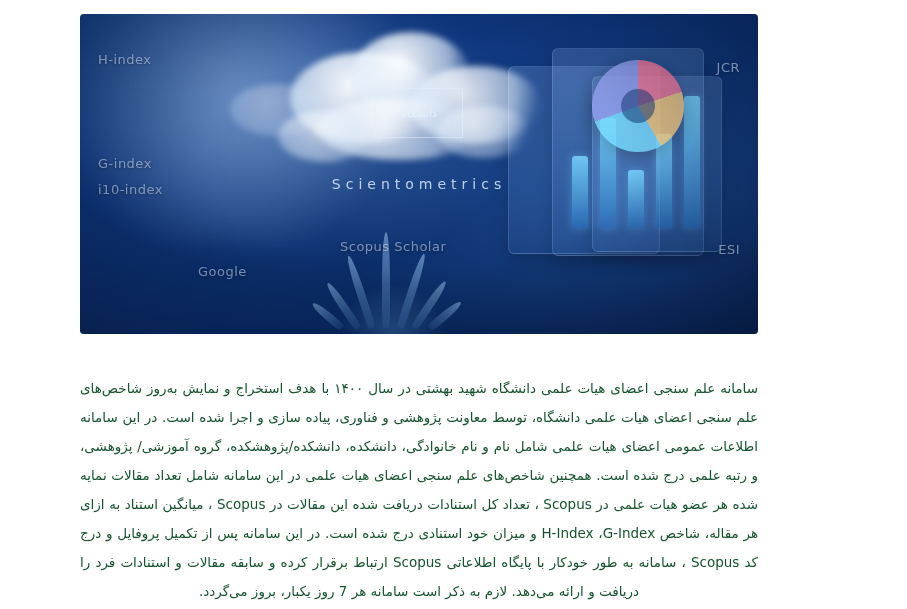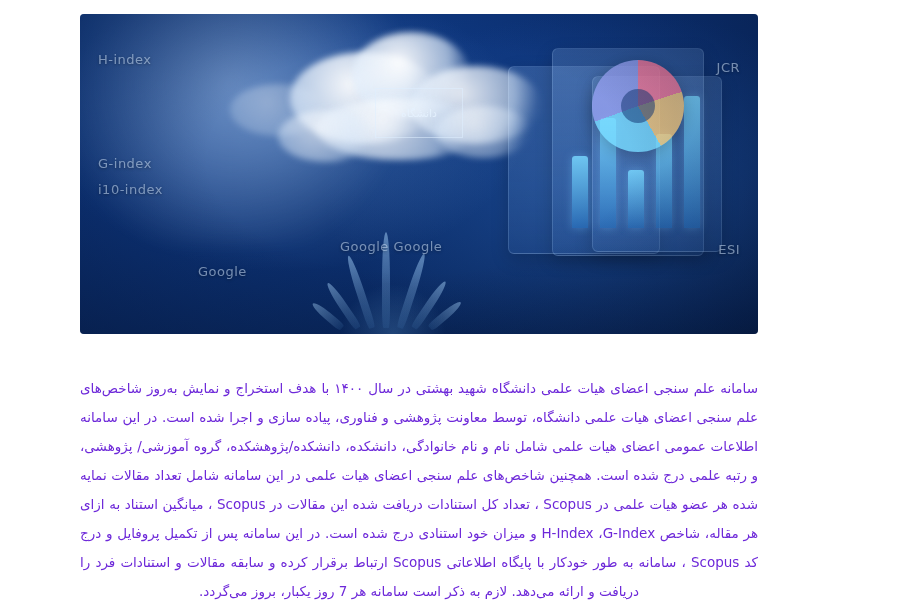--- a/index.html
+++ b/index.html
@@ -191,21 +191,21 @@
     direction: ltr;
   }
 
   
   .description {
     margin-top: 40px;
     text-align: justify;
     text-align-last: center;
     font-size: 13.5px;
     line-height: 29px;
-    color: #6d28d9;
+    color: #14532d;
     direction: rtl;
   }
 
   
   .btn-row {
     margin-top: 22px;
     display: flex;
     justify-content: center;
   }
   .login-button {
@@ -267,29 +267,30 @@
         <div class="leaf" style="left:112px;height:56px;transform:rotate(34deg);"></div>
         <div class="leaf" style="left:40px;height:38px;transform:rotate(-50deg);"></div>
         <div class="leaf" style="left:128px;height:40px;transform:rotate(50deg);"></div>
       </div>
 
       <div class="vignette"></div>
 
       <span class="bw bw-h">H-index</span>
       <span class="bw bw-g">G-index</span>
       <span class="bw bw-i10">i10-index</span>
-      <span class="bw bw-gs">Google Google</span>
+      <span class="bw bw-gs">Scopus Scholar</span>
       <span class="bw bw-scopus">Google</span>
       <span class="bw bw-jcr">JCR</span>
       <span class="bw bw-esi">ESI</span>
 
       <div class="brand-mark">
         <span>دانشگاه</span>
       </div>
 
+      <div class="banner-subtitle">Scientometrics</div>
     </div>
 
     <p class="description">سامانه علم سنجی اعضای هیات علمی دانشگاه شهید بهشتی در سال ۱۴۰۰ با هدف استخراج و نمایش به‌روز شاخص‌های علم سنجی اعضای هیات علمی دانشگاه، توسط معاونت پژوهشی و فناوری، پیاده سازی و اجرا شده است. در این سامانه اطلاعات عمومی اعضای هیات علمی شامل نام و نام خانوادگی، دانشکده، دانشکده/پژوهشکده، گروه آموزشی/ پژوهشی، و رتبه علمی درج شده است. همچنین شاخص‌های علم سنجی اعضای هیات علمی در این سامانه شامل تعداد مقالات نمایه شده هر عضو هیات علمی در Scopus ، تعداد کل استنادات دریافت شده این مقالات در Scopus ، میانگین استناد به ازای هر مقاله، شاخص H-Index ،G-Index و میزان خود استنادی درج شده است. در این سامانه پس از تکمیل پروفایل و درج کد Scopus ، سامانه به طور خودکار با پایگاه اطلاعاتی Scopus ارتباط برقرار کرده و سابقه مقالات و استنادات فرد را دریافت و ارائه می‌دهد. لازم به ذکر است سامانه هر 7 روز یکبار، بروز می‌گردد.</p>
 
     <div class="btn-row">
       <button class="login-button">
         <span class="circle-arrow-icon">
           <svg viewBox="0 0 24 24" width="17" height="17" aria-hidden="true">
             <circle cx="12" cy="12" r="10.5" fill="#ffffff"></circle>
             <circle cx="12" cy="12" r="9" fill="#2b579a"></circle>

